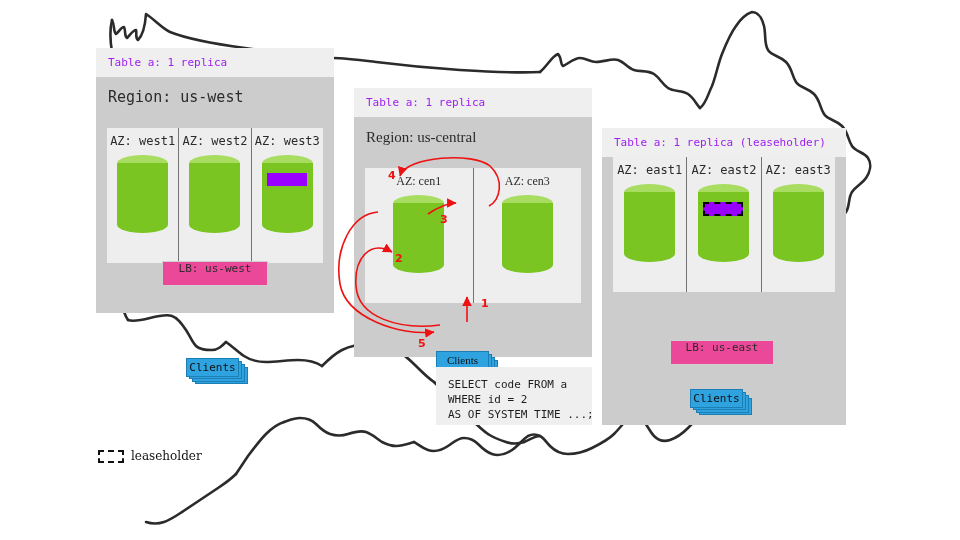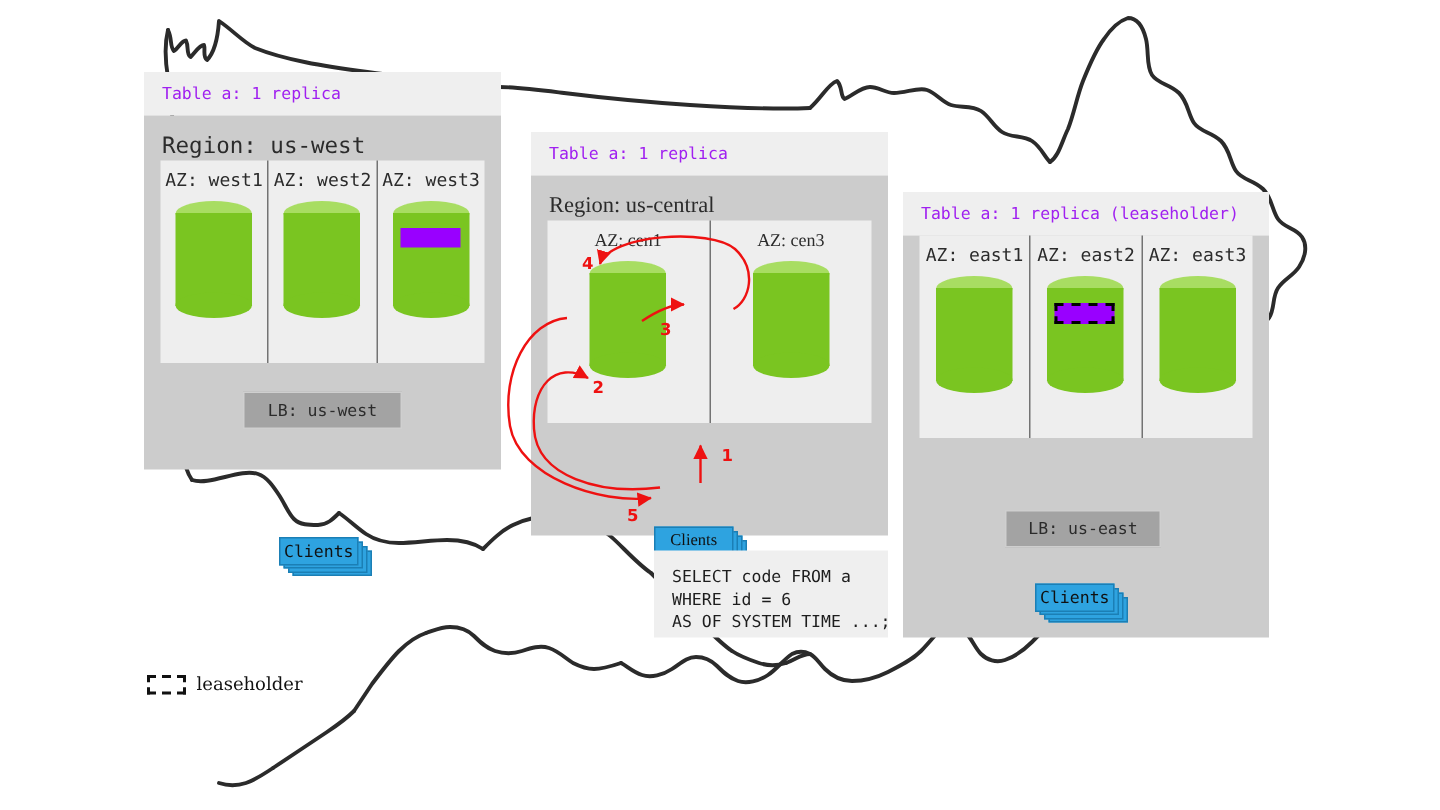--- a/index.html
+++ b/index.html
@@ -16,21 +16,21 @@
   .region{position:absolute;}
   .region-head{
     background:#efefef;color:#a020f0;
     font-size:11px;line-height:13px;
     padding:8px 0 8px 12px;
     white-space:nowrap;
   }
   .region-body{background:#cccccc;padding:0;}
   .region-title{
     color:#2b2b2b;font-size:15px;line-height:17px;
-    padding:12px 0 1px 12px;white-space:nowrap;
+    padding:12px 0 22px 12px;white-space:nowrap;
   }
   .az-strip{
     background:#eeeeee;margin:0 11px;display:flex;
   }
   .az{
     flex:1 1 0;position:relative;
     padding:7px 0 10px 0;
     box-sizing:border-box;
     display:flex;flex-direction:column;align-items:center;
   }
@@ -51,23 +51,23 @@
     position:absolute;left:0;right:0;bottom:0;
     background:#7ac521;border-radius:50%;
   }
   .replica{
     position:absolute;background:#9900ff;box-sizing:border-box;
   }
   .replica.lease{border:2px dashed #000000;}
 
   
   .lb{
-    position:absolute;background:#a3a3a3;border:1px solid #cfcfcf;
+    position:absolute;background:#ec4899;border:1px solid #cfcfcf;
     font-size:11px;line-height:13px;color:#2b2b2b;
-    display:flex;align-items:center;justify-content:center;
+    display:flex;align-items:flex-start;justify-content:center;
     white-space:nowrap;box-sizing:border-box;
   }
 
   
   .clients{position:absolute;}
   .clients .sheet{position:absolute;background:#2ea3e0;border:1px solid #1b7fb5;box-sizing:border-box;}
   .clients .face{
     position:absolute;left:0;top:0;background:#2ea3e0;border:1px solid #1b7fb5;
     box-sizing:border-box;display:flex;align-items:center;justify-content:center;
     font-size:11px;line-height:13px;color:#101010;white-space:nowrap;
@@ -366,21 +366,21 @@
         <div class="sheet" style="left:6px;top:6px;width:53px;height:18px;"></div>
         <div class="sheet" style="left:3px;top:3px;width:53px;height:18px;"></div>
         <div class="face" style="width:53px;height:19px;">
           <span>Clients</span>
         </div>
       </div>
     </div>
   </div>
 
   <div class="sqlbox" style="left:436px;top:367px;width:156px;height:58px;">SELECT code FROM a
-WHERE id = 6
+WHERE id = 2
 AS OF SYSTEM TIME ...;</div>
 
   <div class="region" style="left:602px;top:128px;width:244px;">
     <div class="region-head">Table a: 1 replica (leaseholder)</div>
     <div class="region-body" style="height:268px;position:relative;">
       <div class="az-strip" style="height:135px;">
 
         <div class="az">
           <div class="az-label">AZ: east1</div>
           <div class="cyl" style="width:51px;height:78px;">

